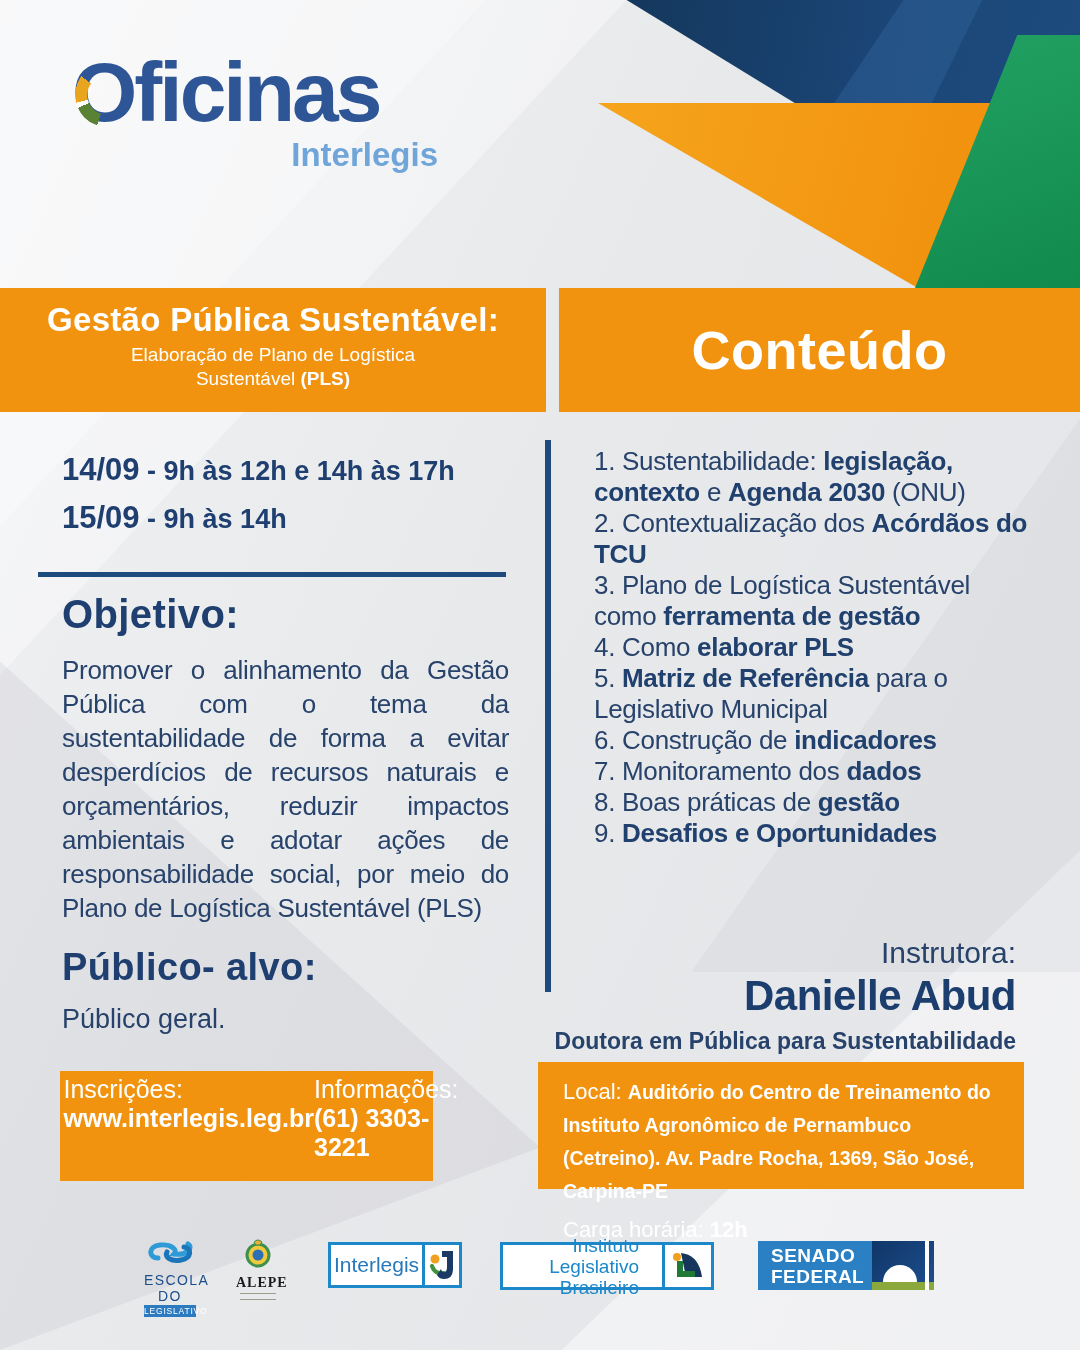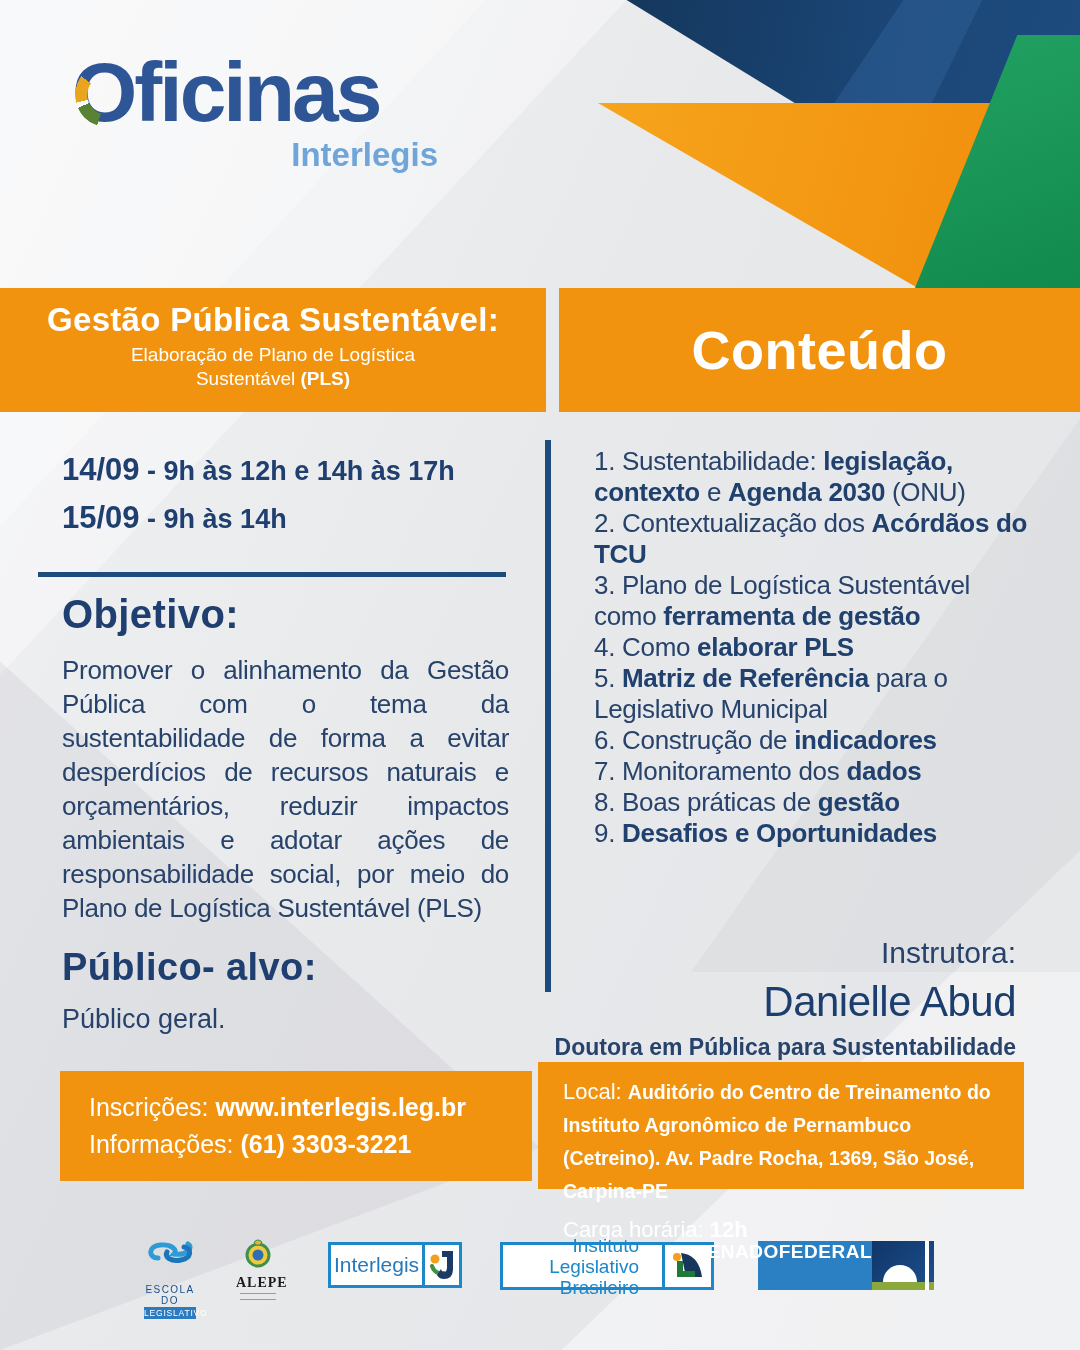--- a/index.html
+++ b/index.html
@@ -67,55 +67,55 @@
   .publico-p{position:absolute;left:62px;top:1004px;font-size:27px;color:var(--body-text)}
 
   
   .content-list{position:absolute;left:594px;top:446px;width:438px;font-size:26px;line-height:31px;
     color:var(--body-text);letter-spacing:-.3px}
   .content-list .b{font-weight:800;color:#20406E}
 
   
   .instructor{position:absolute;right:64px;top:936px;text-align:right;color:var(--body-text)}
   .inst-label{font-size:30px}
-  .inst-name{font-size:42px;font-weight:400;color:#1C3E6E;margin-top:8px;letter-spacing:-.5px}
+  .inst-name{font-size:42px;font-weight:700;color:#1C3E6E;margin-top:2px;letter-spacing:-.5px}
   .inst-title{font-size:23px;font-weight:800;margin-top:8px}
 
   
-  .foot-left{position:absolute;left:60px;top:1071px;width:472px;height:110px;background:var(--orange);
-    color:#fff;display:flex;flex-direction:column;justify-content:center;padding-left:29px;font-size:25px}
+  .foot-left{position:absolute;left:60px;top:1071px;width:373px;height:110px;background:var(--orange);
+    color:#fff;display:flex;justify-content:center;padding-left:29px;font-size:25px}
   .foot-left .row{margin:4px 0}
   .foot-left .b{font-weight:800}
   .foot-right{position:absolute;left:538px;top:1062px;width:486px;height:127px;background:var(--orange);
     color:#fff;padding:13px 20px 0 25px}
   .local-line{font-size:19.5px;line-height:33px;font-weight:800}
   .local-line .lbl{font-size:22px;font-weight:400}
   .carga-line{margin-top:9px;font-size:22px}
   .carga-line .b{font-weight:800}
 
   
   .partners{position:absolute;left:0;top:1232px;width:1080px;height:70px}
   .p-abs{position:absolute}
   .escola{left:144px;top:8px;width:52px;text-align:center}
-  .escola-t1{font-size:10px;letter-spacing:1.4px;color:#1B4F8A;margin-top:14px}
+  .escola-t1{font-size:14px;letter-spacing:1.4px;color:#1B4F8A;margin-top:2px}
   .escola-t2{font-size:8.5px;letter-spacing:.8px;color:#fff;background:#2C7BC0;padding:1px 0;margin-top:1px}
   .alepe{left:236px;top:6px;width:44px;text-align:center}
   .alepe-t{font-family:"Liberation Serif",serif;font-weight:700;font-size:14px;color:#1b1b1b;letter-spacing:1px;margin-top:1px}
   .alepe-sub{height:7px;margin:2px 4px 0;border-top:1.5px solid #9aa089;border-bottom:1.5px solid #9aa089}
   .lbox{background:#fff;border:3px solid var(--logo-blue);display:flex;align-items:stretch}
   .interlegis-box{left:328px;top:10px;width:134px;height:46px}
   .interlegis-label{flex:1;display:flex;align-items:center;justify-content:center;color:#2779BD;font-size:21px}
   .lbox-div{width:3px;background:var(--logo-blue)}
   .icon-cell{display:flex;align-items:center;justify-content:center}
   .ilb-box{left:500px;top:10px;width:214px;height:48px}
   .ilb-label{flex:1;display:flex;flex-direction:column;justify-content:center;text-align:right;
     padding-right:23px;color:var(--logo-blue);font-size:19px;line-height:21px}
   .senado{left:758px;top:9px;height:49px;display:flex}
   .senado-blue{width:114px;background:var(--senado-blue);color:#fff;font-size:19px;font-weight:700;
-    letter-spacing:.5px;line-height:21px;display:flex;flex-direction:row;justify-content:flex-end;padding-left:13px}
+    letter-spacing:.5px;line-height:21px;display:flex;flex-direction:column;justify-content:center;padding-left:13px}
   .senado-flag{position:relative;width:62px;background:linear-gradient(135deg,#0F3668,#1E4F8E);overflow:hidden}
   .senado-dome{position:absolute;left:11px;bottom:8px;width:34px;height:17px;border-radius:17px 17px 0 0;background:#fff}
   .senado-green{position:absolute;left:0;bottom:0;width:100%;height:8px;background:#8BA83C}
   .senado-col{position:absolute;right:5px;top:0;width:4px;height:100%;background:#fff}
 </style>
 </head>
 <body>
 
 <div class="poster">
 

